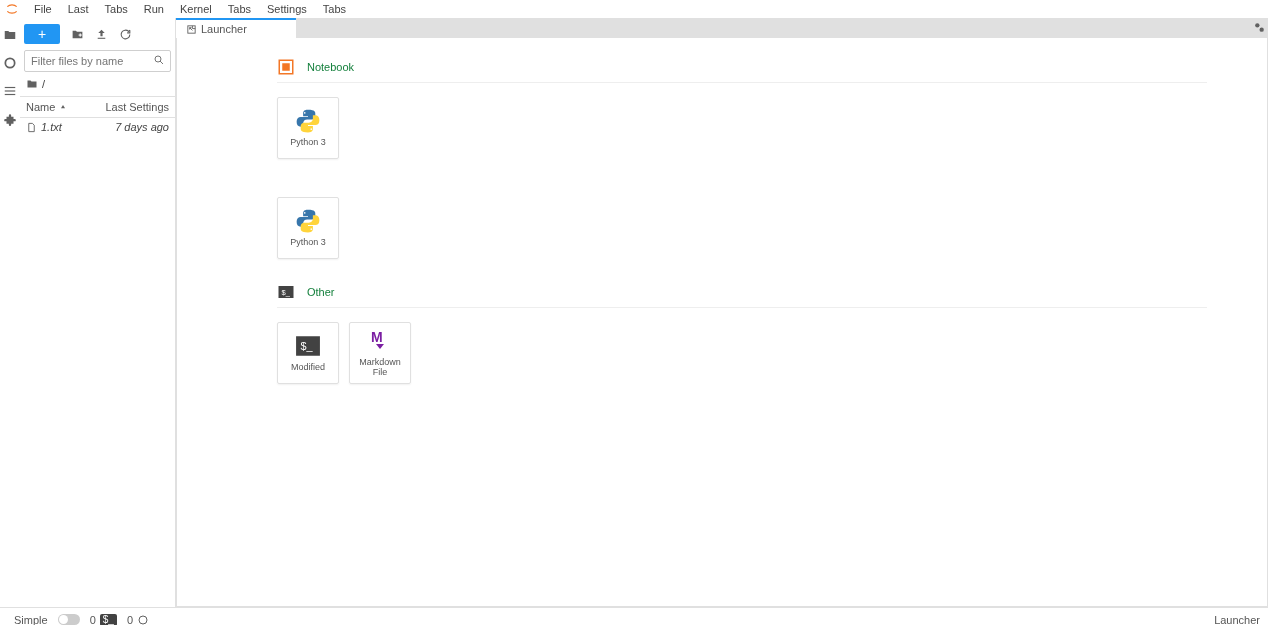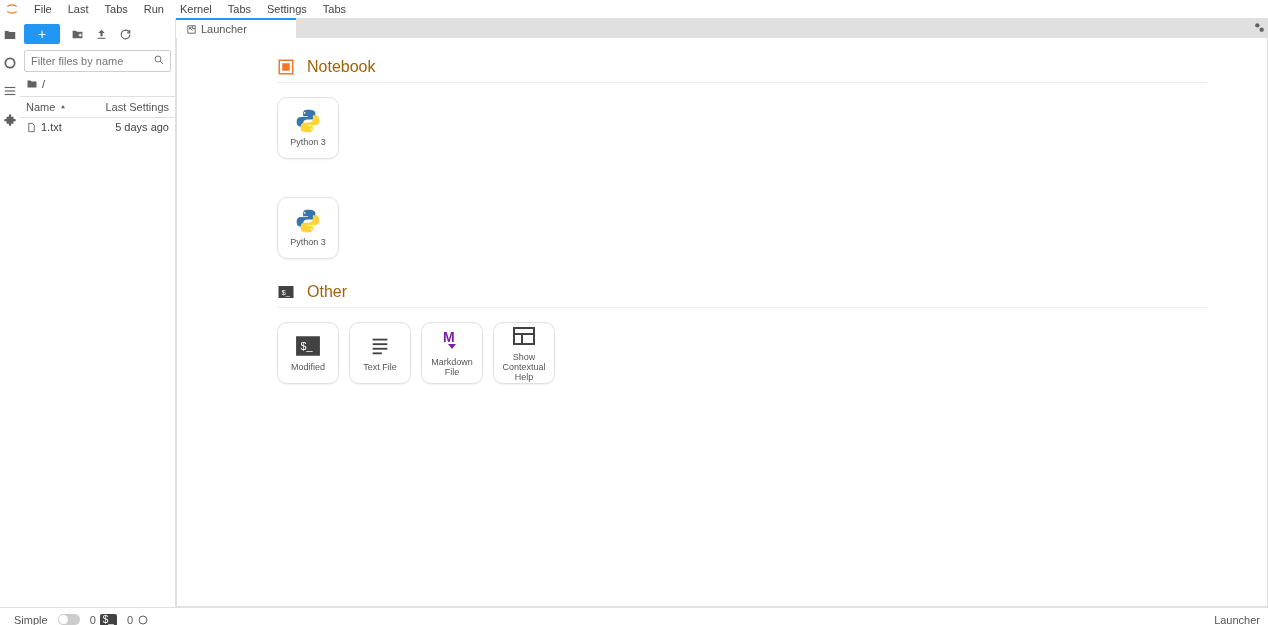--- a/index.html
+++ b/index.html
@@ -16,34 +16,34 @@
   .file-toolbar { height: 24px; margin: 4px 4px 2px 4px; display: flex; align-items: center; gap: 10px; }
   .file-toolbar .new-btn { width: 36px; height: 20px; background: #2196f3; color: #fff; display: flex; align-items: center; justify-content: center; border-radius: 2px; cursor:pointer; font-size: 14px; }
   .file-toolbar .tb-icon { width: 14px; height: 14px; color: #616161; cursor:pointer; display:flex; align-items:center; justify-content:center; }
   .filter-wrap { margin: 2px 4px 0 4px; position: relative; }
   .filter-wrap input { width: 100%; height: 22px; border: 1px solid #cfcfcf; border-radius: 2px; padding: 0 20px 0 6px; font-size: 11px; color: #777; outline:none; }
   .filter-wrap .search-icon { position: absolute; right: 6px; top: 4px; color:#757575; }
   .breadcrumb { margin: 6px 6px 0 6px; display: flex; align-items: center; font-size: 11px; color: #444; gap: 4px; }
   .file-header { display: flex; justify-content: space-between; font-size: 11px; color: #555; padding: 4px 6px 4px 6px; border-bottom: 1px solid #e0e0e0; border-top: 1px solid #e0e0e0; margin-top:6px;}
   .file-header .name-col { display:flex; align-items:center; gap:4px;}
   .file-list { flex: 1; overflow:auto; }
-  .file-row { display: flex; justify-content: space-between; align-items: center; font-size: 11px; padding: 3px 6px; color: #444; cursor:pointer;}
+  .file-row { display: flex; justify-content: space-between; align-items: center; font-size: 11px; padding: 3px 6px; color: #444; cursor:pointer;font-style:italic;}
   .file-row .fn { display:flex; align-items:center; gap:4px;}
   .main-area { flex: 1; display: flex; flex-direction: column; background:#e0e0e0; }
   .tabbar { height: 20px; background: #e0e0e0; display: flex; align-items: flex-end; font-size: 11px; }
   .tab { background:#fff; height:20px; border-top:2px solid #2196f3; padding:0 10px; display:flex; align-items:center; gap:4px; color:#555; min-width:120px; position:relative;}
   .right-gear { width: 18px; display: flex; align-items: flex-start; justify-content: center; padding-top:3px;}
   .right-gear .gear { color:#616161; cursor:pointer;}
   .launcher { flex:1; background:#fff; overflow:auto; padding: 20px 0 0 100px; border: 1px solid #e0e0e0; border-top:0;}
   .section { margin-bottom: 24px; }
   .section-header { display:flex; align-items:center; gap:12px; padding-bottom: 6px; border-bottom: 1px solid #eee; margin-right: 60px;}
   .section-header .sh-icon { width:18px; height:18px; display:flex; align-items:center; justify-content:center;}
-  .section-header .sh-title { font-size: 16px; color:#a16207;}
+  .section-header .sh-title { font-size: 11px; color:#15803d;}
   .cards { display:flex; gap:10px; padding: 14px 0 0 0;}
-  .card { width:62px; height:62px; border:1px solid #e0e0e0; border-radius:10px; display:flex; flex-direction:column; align-items:center; justify-content:center; gap:4px; box-shadow: 0 1px 2px rgba(0,0,0,0.06); cursor:pointer;}
+  .card { width:62px; height:62px; border:1px solid #e0e0e0; border-radius:2px; display:flex; flex-direction:column; align-items:center; justify-content:center; gap:4px; box-shadow: 0 1px 2px rgba(0,0,0,0.06); cursor:pointer;}
   .card.tall { height: 62px;}
   .card .c-icon { width:26px; height:26px; display:flex; align-items:center; justify-content:center;}
   .card .c-label { font-size:9px; color:#555; text-align:center; line-height:1.1; padding: 0 2px;}
   
   .statusbar { height: 24px; border-top: 1px solid #e0e0e0; display:flex; align-items:center; justify-content:space-between; font-size:11px; color:#555; padding: 0 8px 0 14px; background:#fff;}
   .status-left { display:flex; align-items:center; gap:10px;}
   .toggle { width:22px; height:11px; border-radius:6px; background:#ccc; position:relative; cursor:pointer;}
   .toggle::after { content:''; position:absolute; width:9px; height:9px; border-radius:50%; background:#fff; top:1px; left:1px;}
   .stat-badge { background:#424242; color:#fff; padding:0 3px; border-radius:2px; font-size:10px; line-height:12px;}
   .stat-group { display:flex; align-items:center; gap:4px;}
@@ -144,21 +144,21 @@
       <span>Last Settings</span>
     </div>
     <div class="file-list">
       <div class="file-row">
         <span class="fn">
           <svg width="11" height="11" viewBox="0 0 24 24" fill="none" stroke="#616161" stroke-width="2">
               <path d="M6 3h8l4 4v14H6z"></path>
             </svg>
           <span>1.txt</span>
         </span>
-        <span>5 days ago</span>
+        <span>7 days ago</span>
       </div>
     </div>
   </div>
 
   <div class="main-area">
     <div style="display:flex;">
       <div class="tabbar" style="flex:1;">
         <div class="tab">
           <svg width="11" height="11" viewBox="0 0 24 24" fill="none" stroke="#616161" stroke-width="2">
               <rect x="4" y="4" width="16" height="16"></rect>
@@ -237,47 +237,26 @@
             <span class="c-icon">
                 <svg width="26" height="22" viewBox="0 0 24 20">
                   <rect x="1" y="1" width="22" height="18" fill="#424242"></rect>
                   <text x="5" y="14" fill="#fff" font-size="10" font-family="monospace">$_</text>
                 </svg>
               </span>
             <span class="c-label">Modified</span>
           </div>
           <div class="card tall">
             <span class="c-icon">
-                <svg width="22" height="22" viewBox="0 0 24 24" fill="#424242">
-                  <rect x="4" y="4" width="16" height="2"></rect>
-                  <rect x="4" y="9" width="16" height="2"></rect>
-                  <rect x="4" y="14" width="16" height="2"></rect>
-                  <rect x="4" y="19" width="10" height="2"></rect>
-                </svg>
-              </span>
-            <span class="c-label">Text File</span>
-          </div>
-          <div class="card tall">
-            <span class="c-icon">
                 <svg width="24" height="22" viewBox="0 0 24 22">
                   <text x="3" y="12" fill="#7b1fa2" font-size="14" font-weight="bold" font-family="Arial">M</text>
                   <path d="M8 14 l4 5 l4 -5 z" fill="#7b1fa2"></path>
                 </svg>
               </span>
             <span class="c-label">Markdown File</span>
-          </div>
-          <div class="card tall">
-            <span class="c-icon">
-                <svg width="24" height="20" viewBox="0 0 24 20" fill="none" stroke="#424242" stroke-width="2">
-                  <rect x="2" y="2" width="20" height="16"></rect>
-                  <line x1="2" y1="8" x2="22" y2="8"></line>
-                  <line x1="10" y1="8" x2="10" y2="18"></line>
-                </svg>
-              </span>
-            <span class="c-label">Show Contextual Help</span>
           </div>
         </div>
       </div>
 
     </div>
   </div>
 
 </div>
 
 <div class="statusbar">

